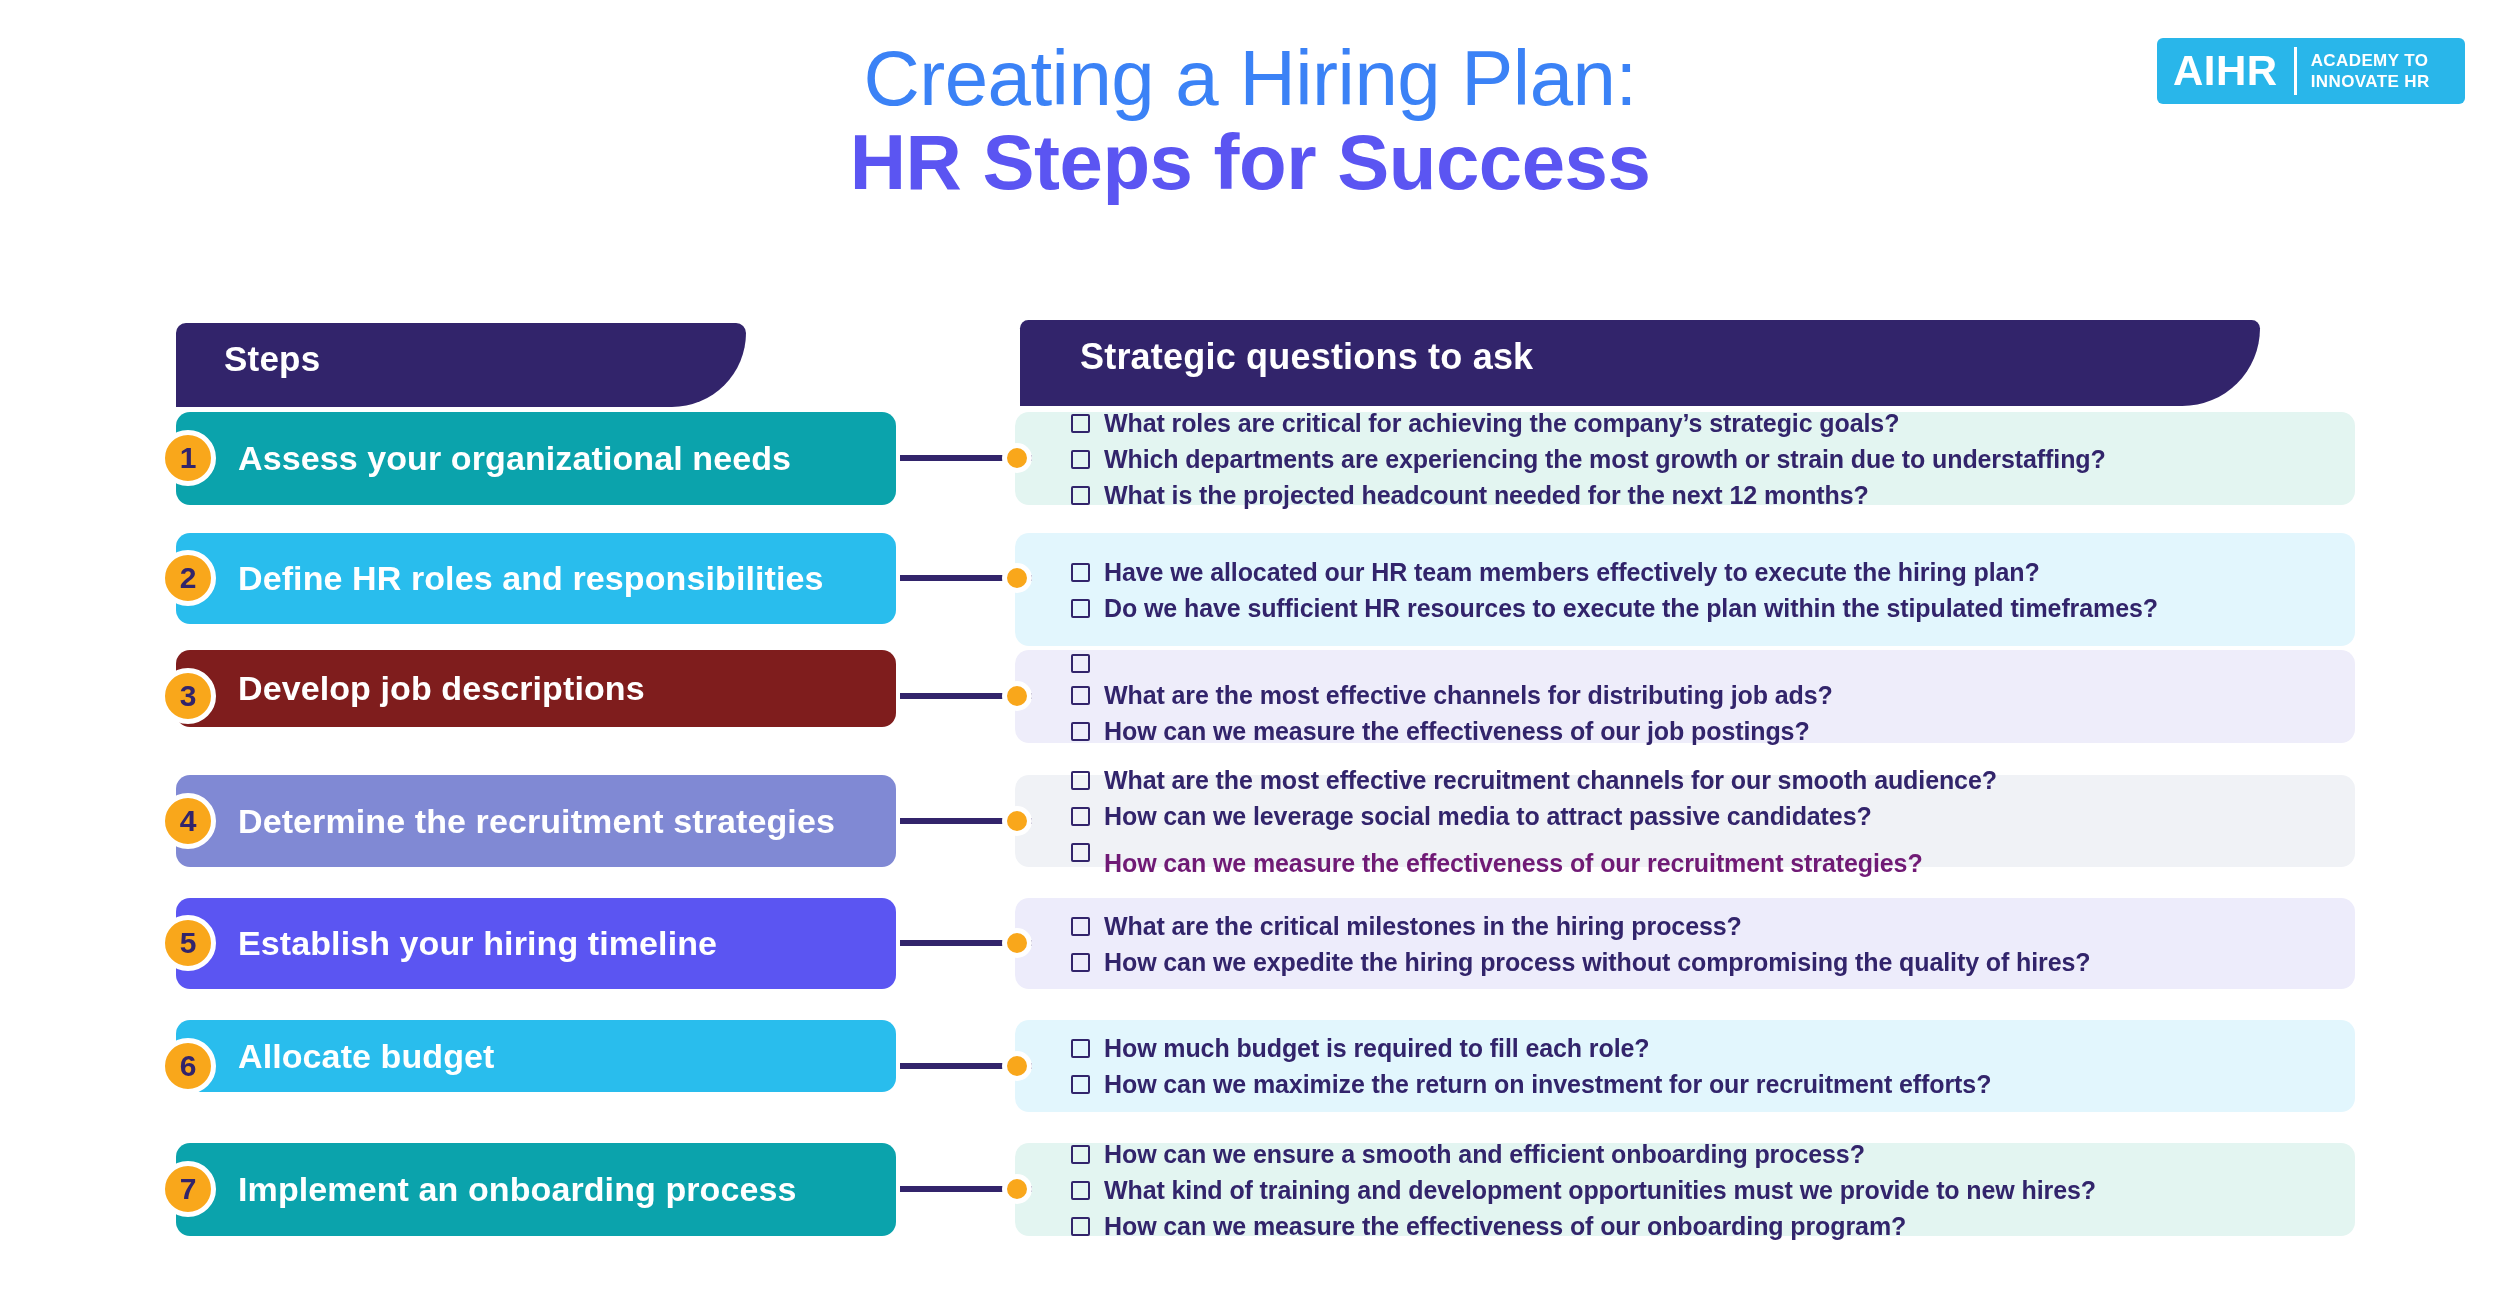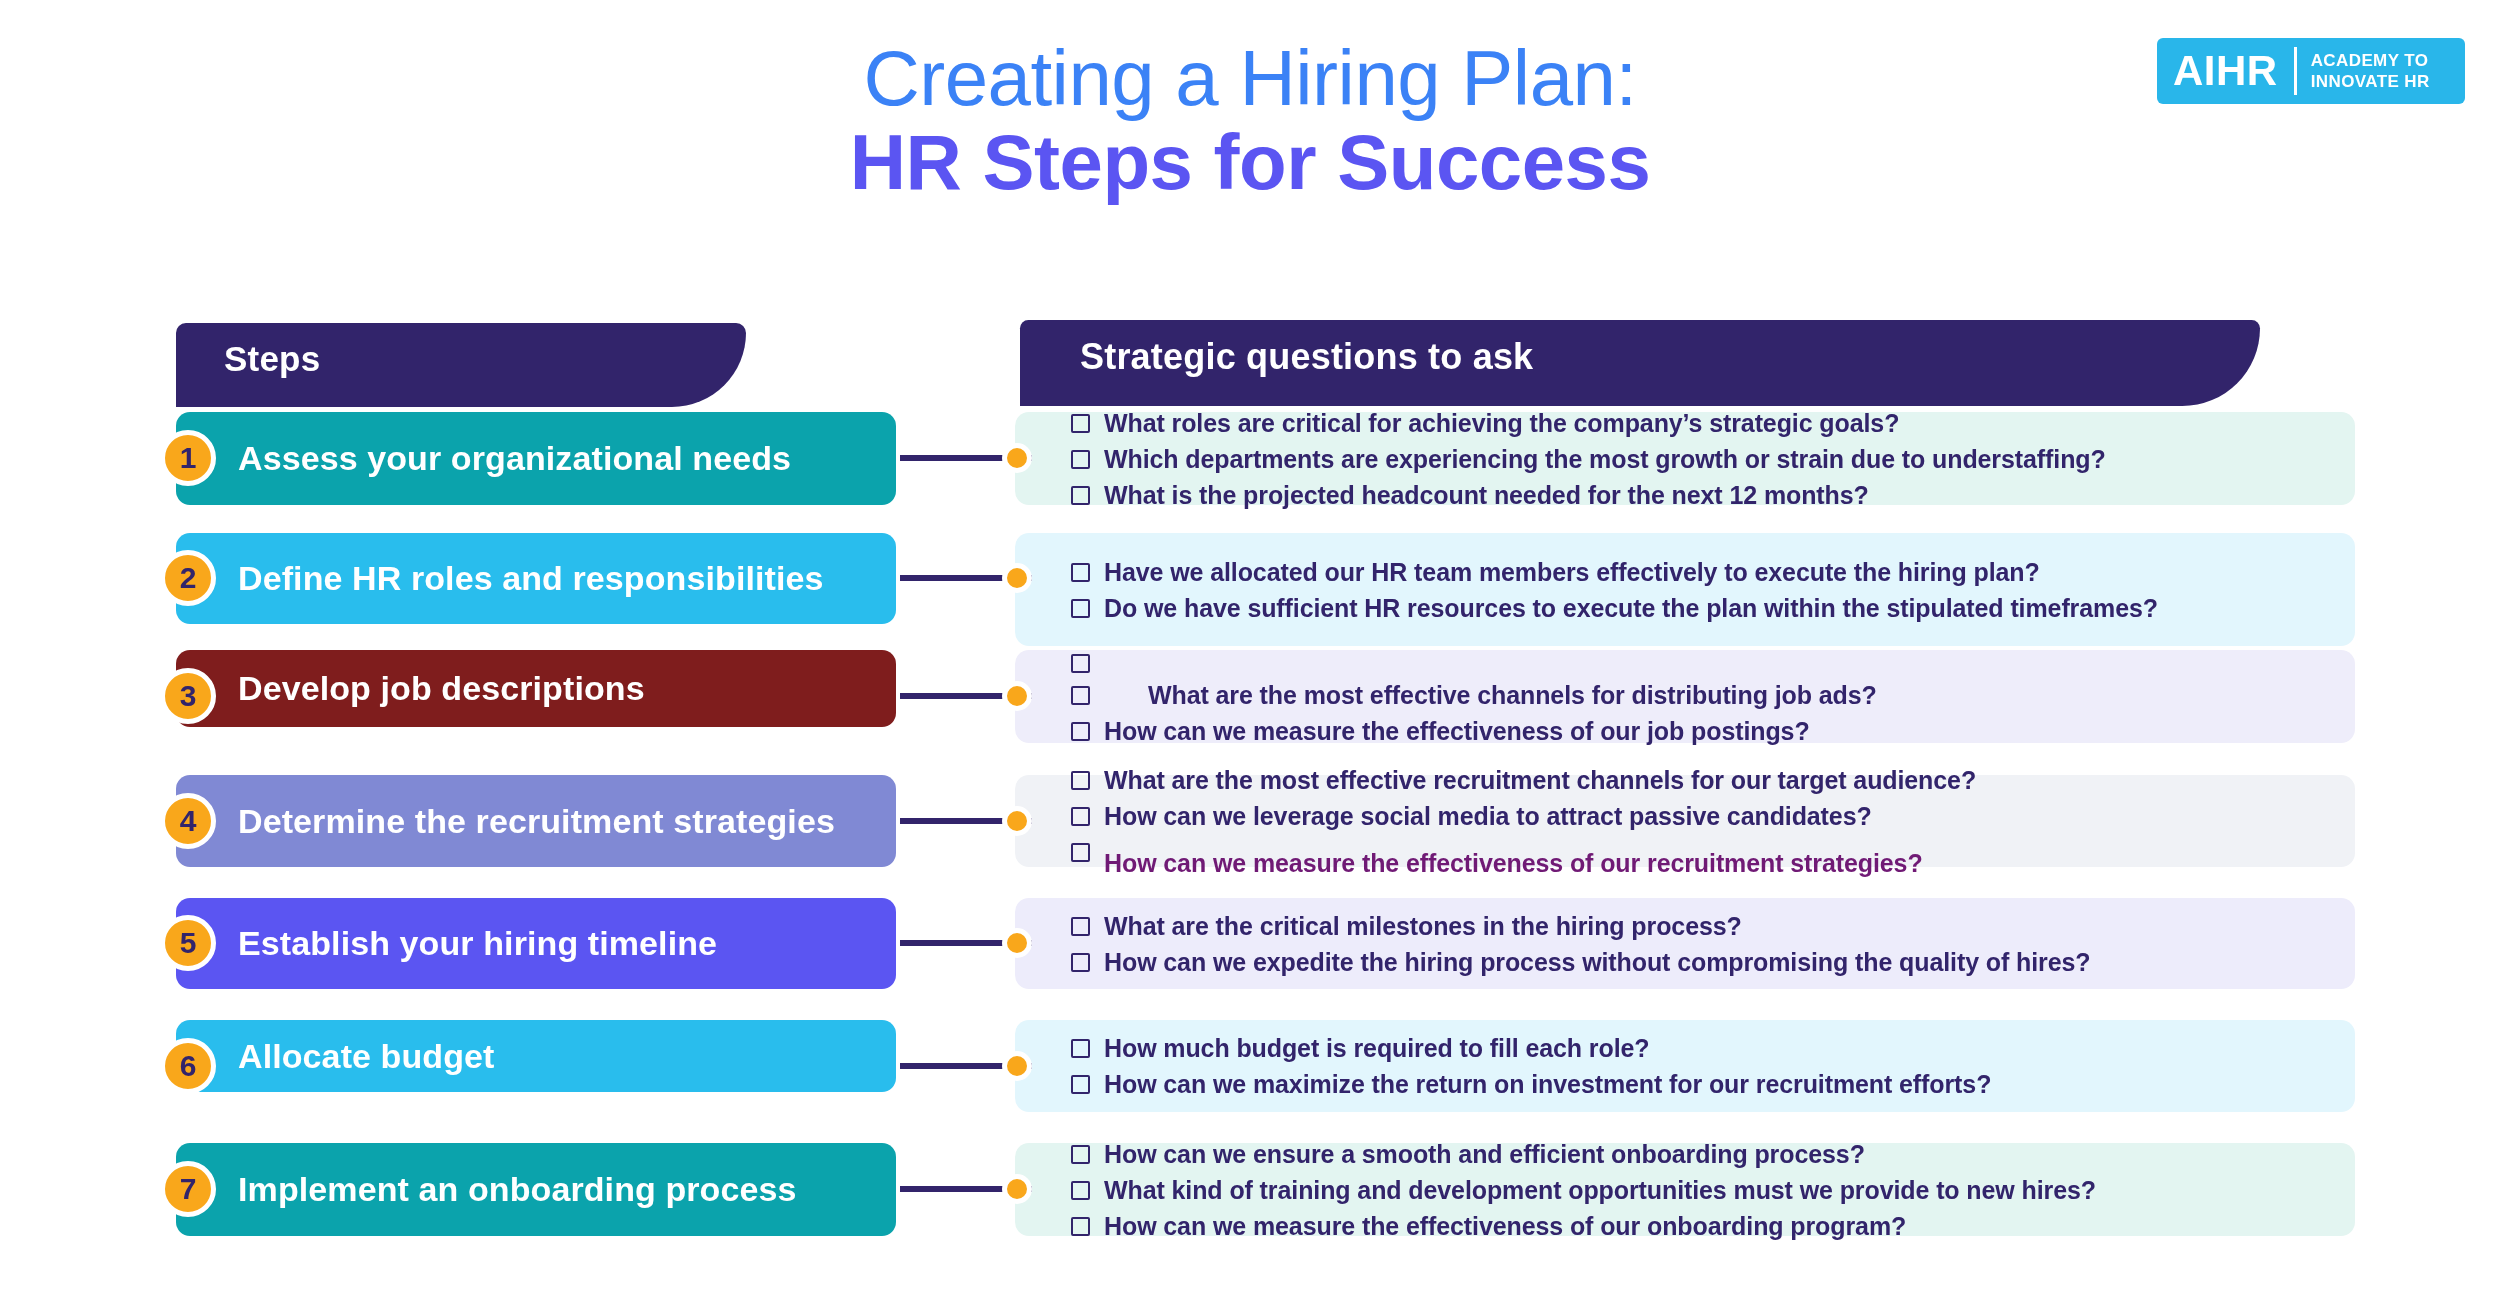--- a/index.html
+++ b/index.html
@@ -277,41 +277,41 @@
       </div>
     </div>
     <div class="row">
       <div class="connector-line" style="left: 900px; width: 132px; top: 693px; background: rgb(50, 36, 107);"></div>
       <div class="q-panel" style="top: 650px; height: 93px; background: rgb(238, 237, 250);">
         <div class="q-item">
           <span class="q-check"></span>
         </div>
         <div class="q-item">
           <span class="q-check"></span>
-          <span class="q-text" style="color: rgb(50, 36, 107); margin-left: 44px;">What are the most effective channels for distributing job ads?</span>
+          <span class="q-text" style="color: rgb(50, 36, 107);">What are the most effective channels for distributing job ads?</span>
         </div>
         <div class="q-item">
           <span class="q-check"></span>
           <span class="q-text" style="color: rgb(50, 36, 107);">How can we measure the effectiveness of our job postings?</span>
         </div>
       </div>
       <div class="connector-dot" style="left: 1002px; top: 681px; background: rgb(249, 167, 27);"></div>
       <div class="step-box" style="top: 650px; height: 77px; width: 720px; background: #7f1d1d;">
         <span class="step-label">Develop job descriptions</span>
       </div>
       <div class="step-badge" style="left: 160px; top: 668px; background: rgb(249, 167, 27);">
         <span>3</span>
       </div>
     </div>
     <div class="row">
       <div class="connector-line" style="left: 900px; width: 132px; top: 818px; background: rgb(50, 36, 107);"></div>
       <div class="q-panel" style="top: 775px; height: 92px; background: rgb(240, 242, 246);">
         <div class="q-item">
           <span class="q-check"></span>
-          <span class="q-text" style="color: rgb(50, 36, 107);">What are the most effective recruitment channels for our target audience?</span>
+          <span class="q-text" style="color: rgb(50, 36, 107);">What are the most effective recruitment channels for our smooth audience?</span>
         </div>
         <div class="q-item">
           <span class="q-check"></span>
           <span class="q-text" style="color: rgb(50, 36, 107);">How can we leverage social media to attract passive candidates?</span>
         </div>
         <div class="q-item">
           <span class="q-check"></span>
           <span class="q-text" style="color: #701a75; margin-top: 11px;">How can we measure the effectiveness of our recruitment strategies?</span>
         </div>
       </div>

